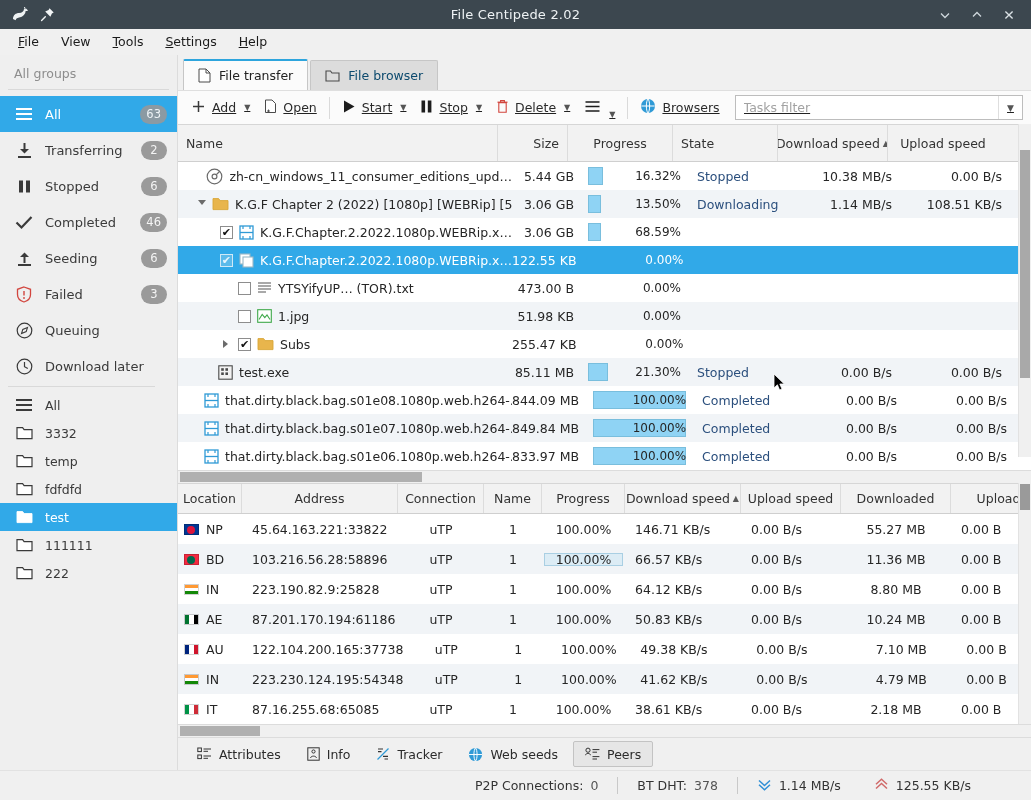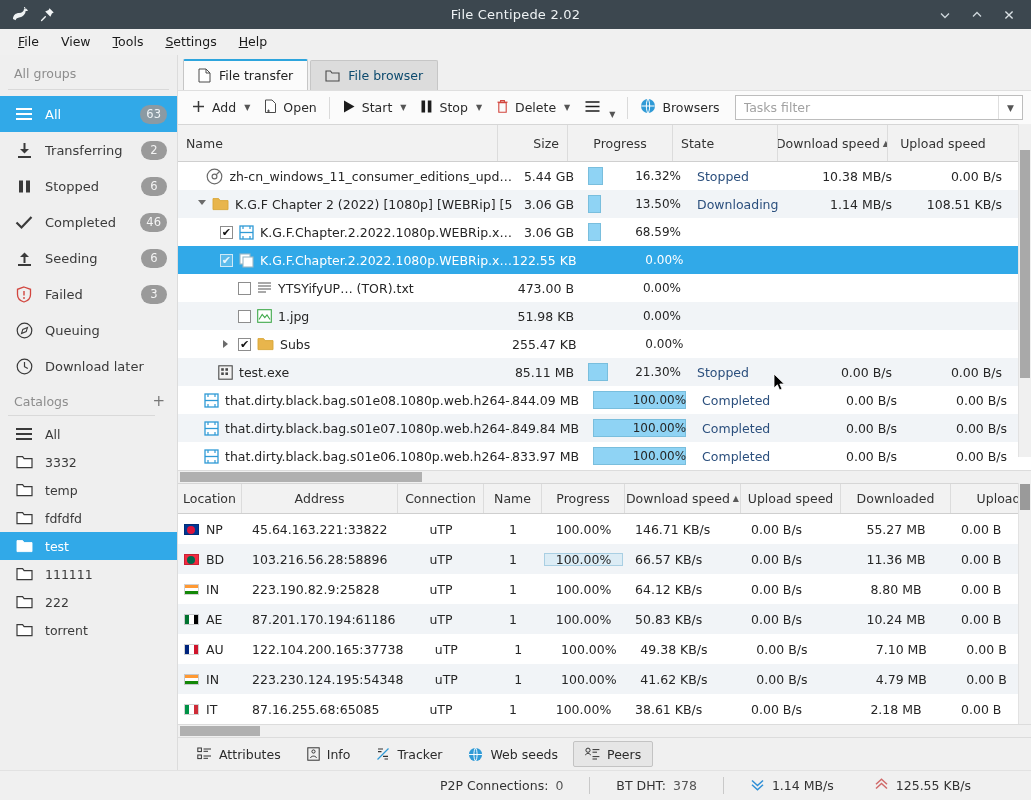--- a/index.html
+++ b/index.html
@@ -95,21 +95,21 @@
     padding: 0 14px; font-size: 12.5px; color: #0c4a6e;
     background: #dcdcdc; border: 1px solid #c6c6c6; border-bottom: none;
     border-radius: 2px 2px 0 0;
   }
   .tab.active { background: #fbfbfb; border-top: 2px solid #2ea5dd; color: #222; height: 31px; }
   .tab svg { display: block; }
 
   
   .toolbar {
     height: 34px; flex: 0 0 34px; background: #fbfbfb; display: flex; align-items: center;
-    padding: 0 6px; gap: 0px; border-top: 1px solid #dfdfdf;
+    padding: 0 6px; gap: 0px; border-top: 1px solid #dfdfdf; text-decoration: underline;
   }
   .tb-item {
     height: 26px; display: flex; align-items: center; gap: 6px;
     padding: 0 7px; font-size: 12.5px; color: #2b2b2b; white-space: nowrap;
   }
   .tb-caret { font-size: 8px; color: #555; margin-left: 2px; }
   .tb-div { width: 1px; height: 22px; background: #dadada; margin: 0 5px; }
   .filter-wrap {
     flex: 1 1 auto; height: 25px; margin-left: 8px; margin-right: 2px;
     background: #fff; border: 1px solid #bdbdbd; display: flex; align-items: center;
@@ -205,21 +205,21 @@
   }
   .btab {
     height: 26px; display: flex; align-items: center; gap: 7px; padding: 0 11px;
     font-size: 12.5px; color: #2b2b2b;
   }
   .btab.active { background: #e6e6e6; border: 1px solid #c3c3c3; border-radius: 2px; }
 
   
   .statusbar {
     height: 30px; flex: 0 0 30px; background: #f0f0f0; display: flex; align-items: center;
-    justify-content: flex-end; gap: 12px; padding-right: 46px; font-size: 12.5px; color: #333;
+    justify-content: flex-end; gap: 5px; padding-right: 46px; font-size: 12.5px; color: #333;
     border-top: 1px solid #e2e2e2;
   }
   .st-item { display: flex; align-items: center; gap: 7px; padding: 0 14px; }
   .st-div { width: 1px; height: 17px; background: #c9c9c9; }
   .st-val { color: #555; }
 
   .cursor { position: absolute; pointer-events: none; }
 </style>
 </head>
 <body>
@@ -349,24 +349,20 @@
             <span class="ic">
               <svg width="17" height="17" viewBox="0 0 17 17">
                 <circle cx="8.5" cy="8.5" r="7.3" fill="none" stroke="#3a3a3a" stroke-width="1.2"></circle>
                 <path d="M8.5 4 V8.7 L11.8 10.6" fill="none" stroke="#3a3a3a" stroke-width="1.2"></path>
               </svg>
             </span>
             <span class="lbl">Download later</span>
           </div>
         </div>
 
-      <div class="cat-head">
-        <span>Catalogs</span>
-        <span class="plus">+</span>
-      </div>
       <div class="cat-sep"></div>
       <div class="side-list" id="catalog-list">
           <div class="cat-row">
             <span class="ic">
               <svg width="18" height="14" viewBox="0 0 18 14">
                 <path d="M1 2 H17 M1 7 H17 M1 12 H17" stroke="#3a3a3a" stroke-width="1.8"></path>
               </svg>
             </span>
             <span class="lbl">All</span>
           </div>
@@ -410,28 +406,20 @@
             </span>
             <span class="lbl">111111</span>
           </div>
           <div class="cat-row">
             <span class="ic">
               <svg width="17" height="14" viewBox="0 0 17 14">
                 <path d="M1 1.6 H6.6 L8.1 3.6 H16 V12.6 H1 Z" fill="#ffffff" stroke="#3a3a3a" stroke-width="1.2"></path>
               </svg>
             </span>
             <span class="lbl">222</span>
-          </div>
-          <div class="cat-row">
-            <span class="ic">
-              <svg width="17" height="14" viewBox="0 0 17 14">
-                <path d="M1 1.6 H6.6 L8.1 3.6 H16 V12.6 H1 Z" fill="#ffffff" stroke="#3a3a3a" stroke-width="1.2"></path>
-              </svg>
-            </span>
-            <span class="lbl">torrent</span>
           </div>
         </div>
     </div>
 
     <div class="main">
 
       <div class="tabstrip">
         <div class="tab active">
           <span>
             <svg width="13" height="15" viewBox="0 0 13 15">

